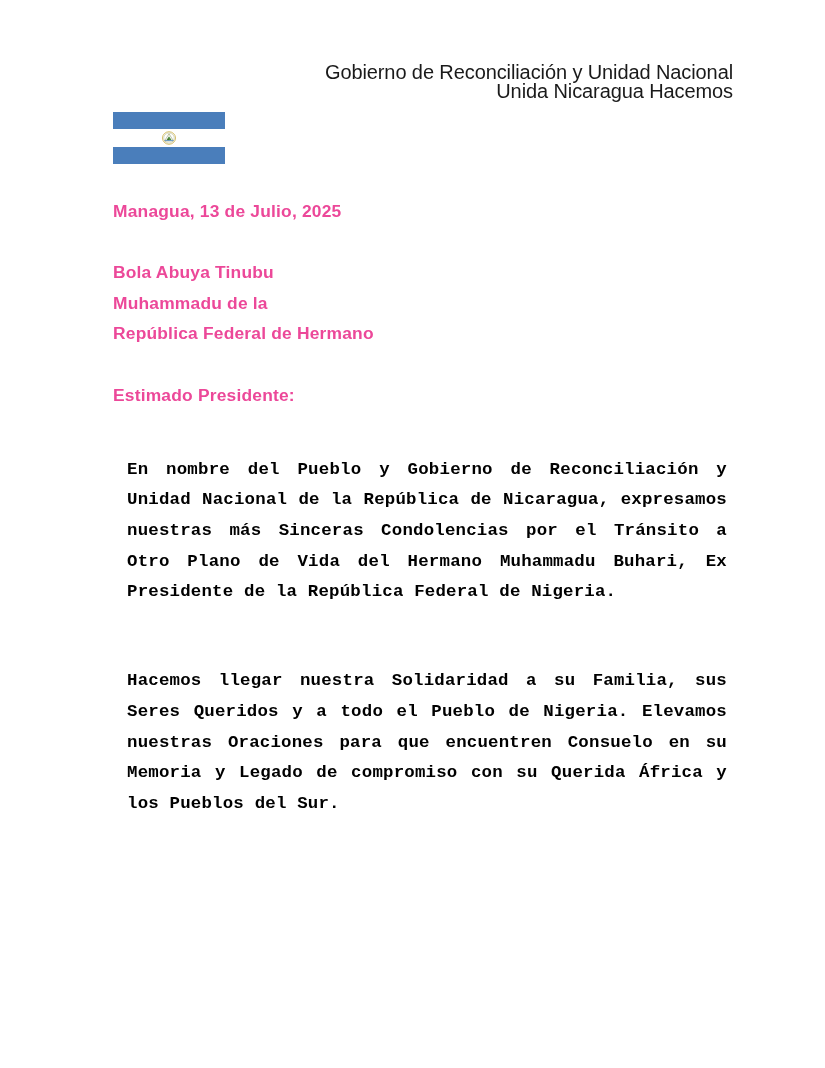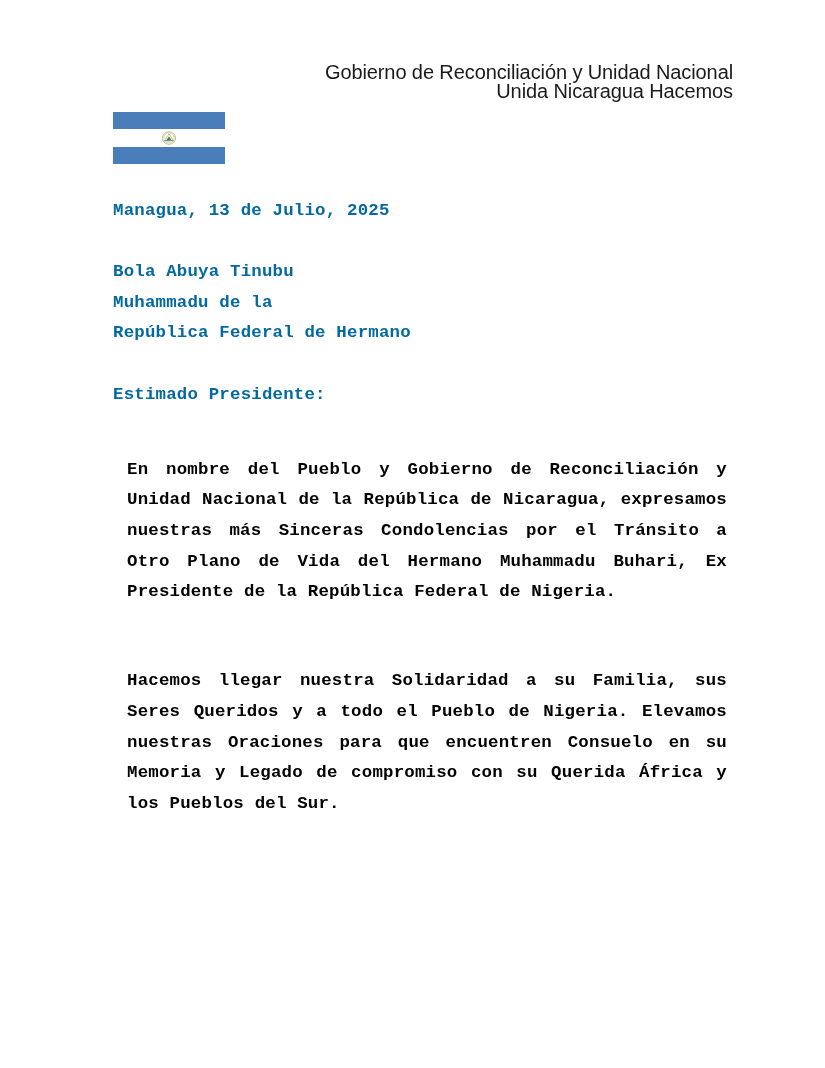--- a/index.html
+++ b/index.html
@@ -55,25 +55,25 @@
     width: 22px;
     height: 14px;
   }
   .body-block {
     position: absolute;
     left: 113px;
     top: 196px;
     width: 600px;
   }
   .ln {
-    font-family: Liberation Mono, monospace;
+    font-family: Liberation Sans, sans-serif;
     font-weight: bold;
     font-size: 17.4px;
     line-height: 30.6px;
-    color: #0369a1;
+    color: #ec4899;
     letter-spacing: 0.2px;
     white-space: pre;
   }
   .para {
     font-family: "Liberation Mono", monospace;
     font-weight: bold;
     font-size: 17.4px;
     line-height: 30.6px;
     color: #000000;
     letter-spacing: 0.2px;

